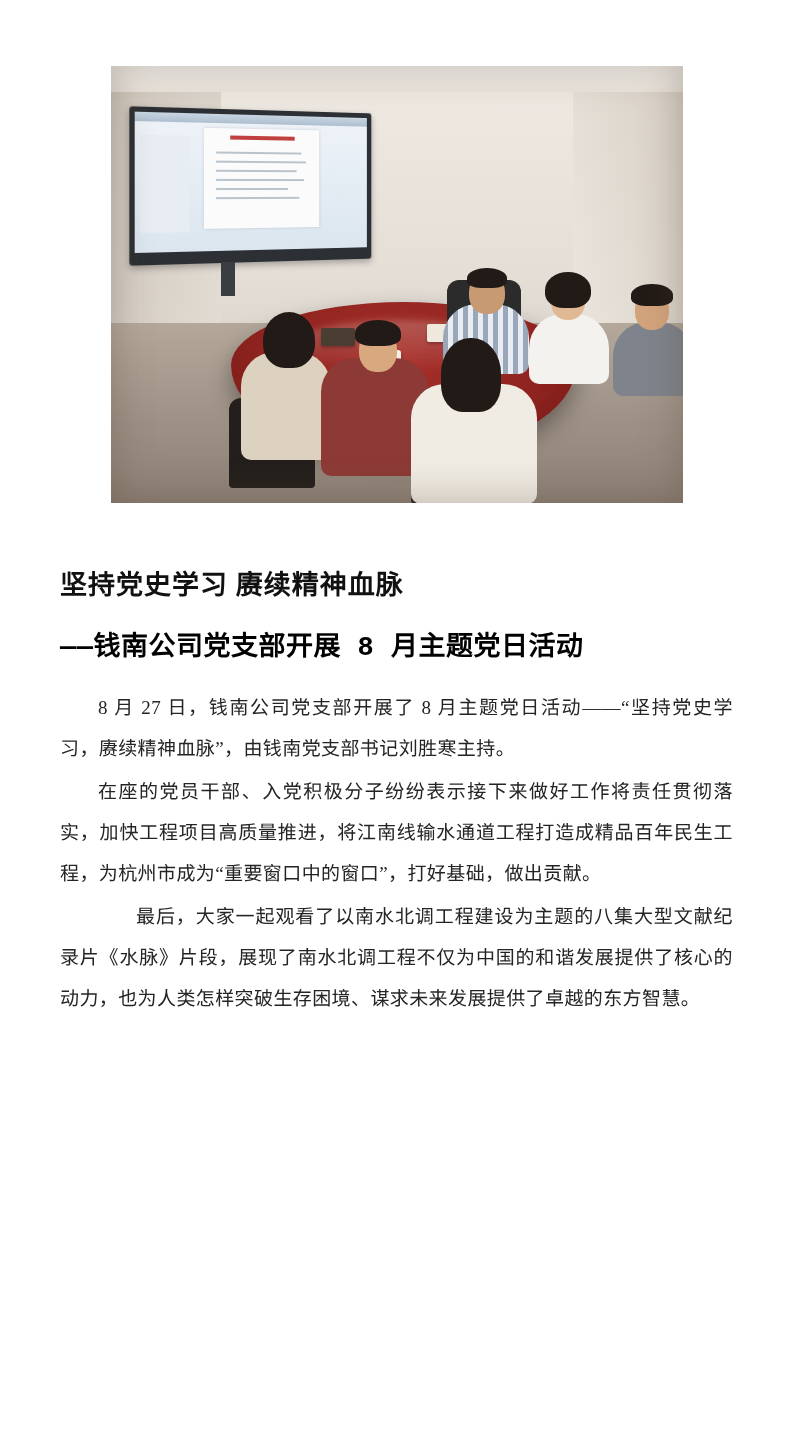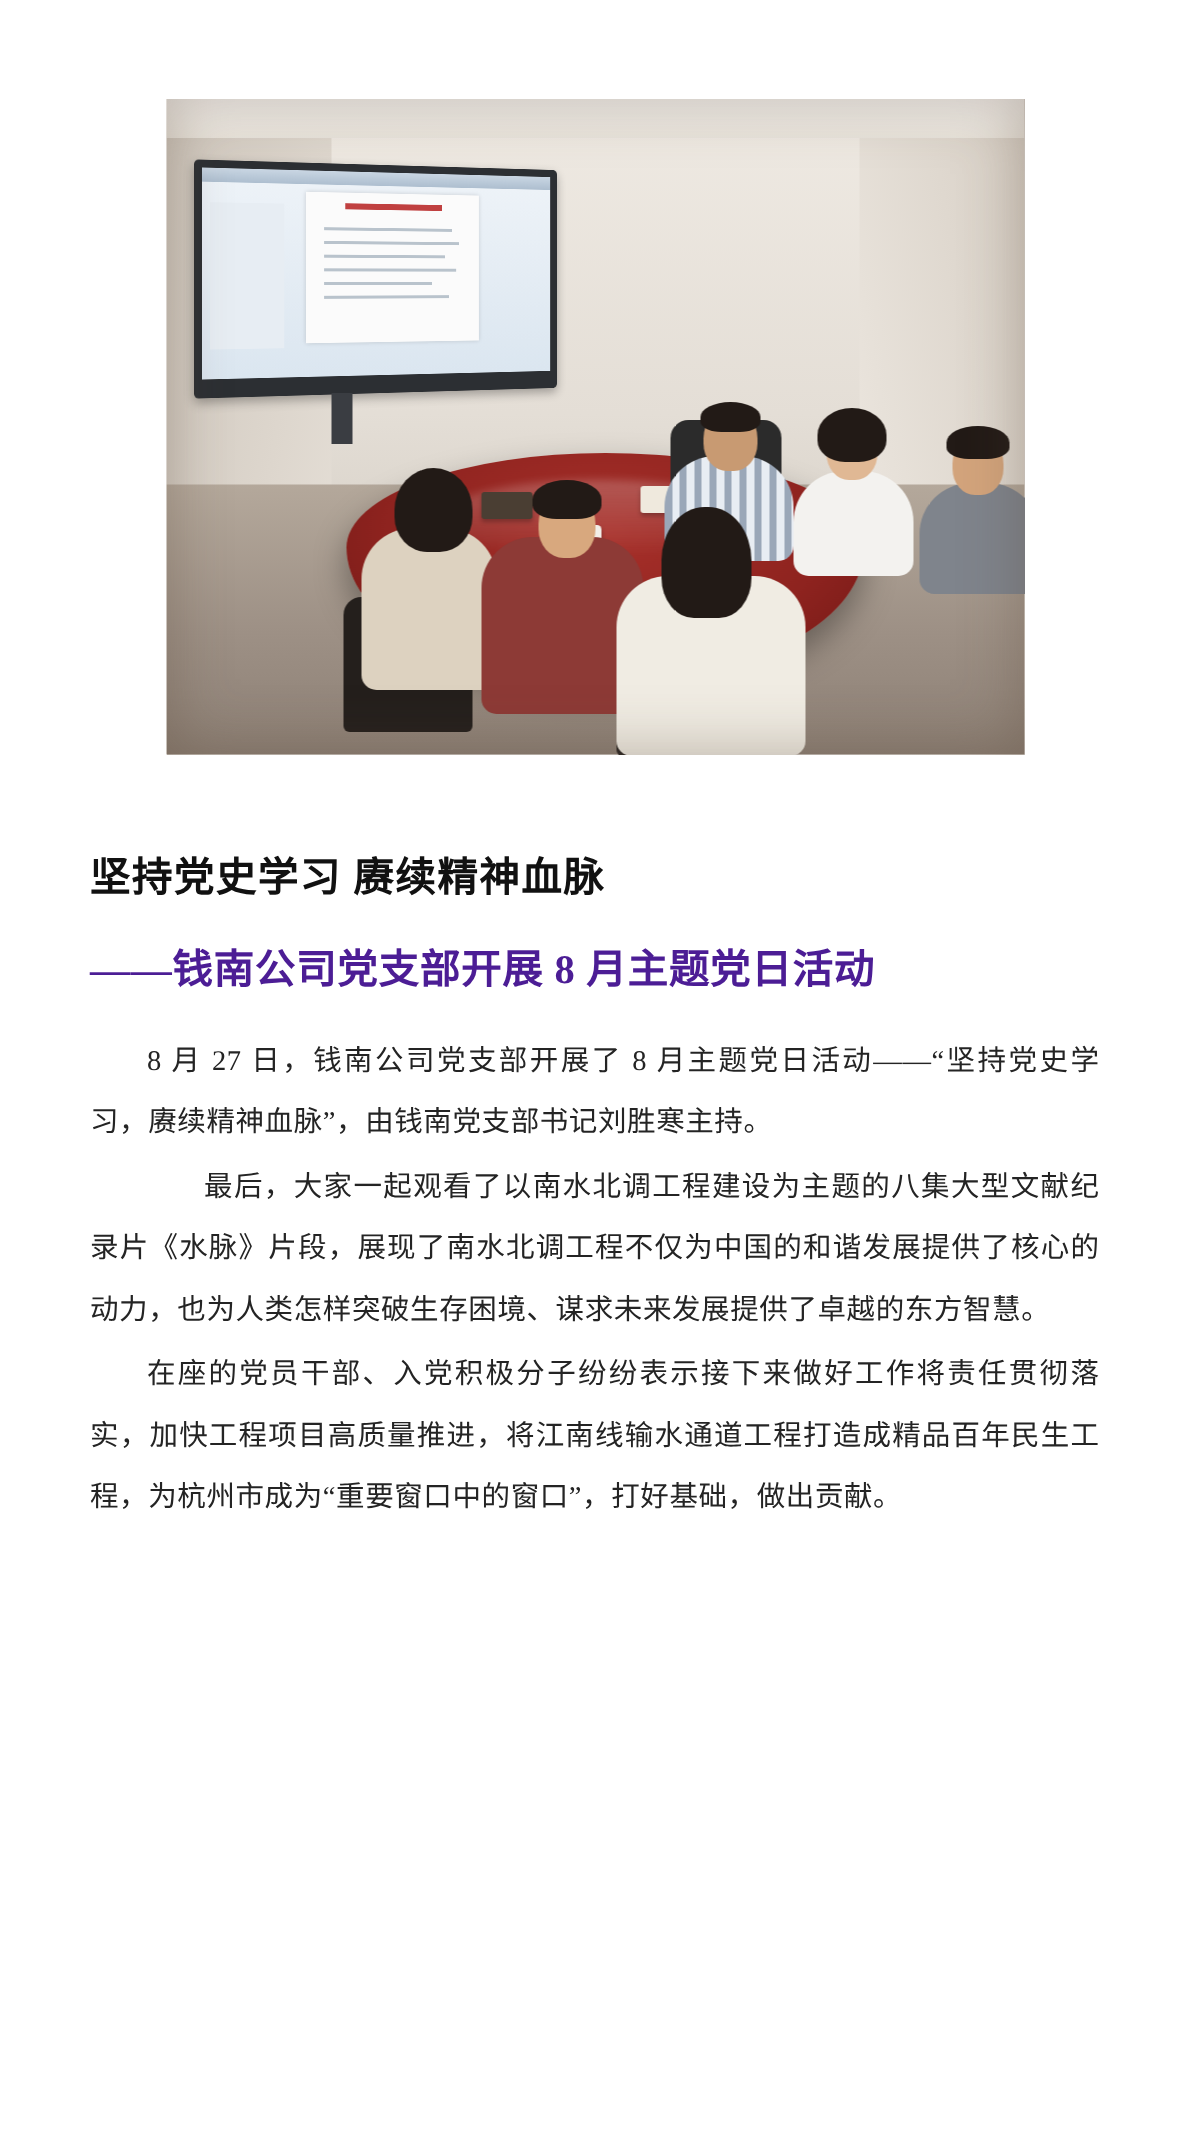--- a/index.html
+++ b/index.html
@@ -143,21 +143,22 @@
     font-weight: bold;
     letter-spacing: 1px;
     color: #111;
     font-family: "Liberation Serif", "DejaVu Serif", serif;
   }
   .title-sub {
     margin-top: 22px;
     font-size: 27px;
     font-weight: bold;
     letter-spacing: 0.5px;
-    color: #4c1d95;
+    color: #000000;
+    font-family: Liberation Mono, monospace;
   }
   .body-text {
     margin-top: 24px;
   }
   .para {
     font-size: 19px;
     line-height: 41px;
     text-align: justify;
     text-justify: inter-ideograph;
     color: #242424;
@@ -255,17 +256,17 @@
     </div>
   </div>
 
   <div class="title-block">
     <div class="title-main">坚持党史学习 赓续精神血脉</div>
     <div class="title-sub">——钱南公司党支部开展 8 月主题党日活动</div>
   </div>
 
   <div class="body-text">
     <p class="para">8 月 27 日，钱南公司党支部开展了 8 月主题党日活动——“坚持党史学习，赓续精神血脉”，由钱南党支部书记刘胜寒主持。</p>
+    <p class="para">在座的党员干部、入党积极分子纷纷表示接下来做好工作将责任贯彻落实，加快工程项目高质量推进，将江南线输水通道工程打造成精品百年民生工程，为杭州市成为“重要窗口中的窗口”，打好基础，做出贡献。</p>
     <p class="para extra-indent">最后，大家一起观看了以南水北调工程建设为主题的八集大型文献纪录片《水脉》片段，展现了南水北调工程不仅为中国的和谐发展提供了核心的动力，也为人类怎样突破生存困境、谋求未来发展提供了卓越的东方智慧。</p>
-    <p class="para">在座的党员干部、入党积极分子纷纷表示接下来做好工作将责任贯彻落实，加快工程项目高质量推进，将江南线输水通道工程打造成精品百年民生工程，为杭州市成为“重要窗口中的窗口”，打好基础，做出贡献。</p>
   </div>
 
 </div>
 
 </body></html>

